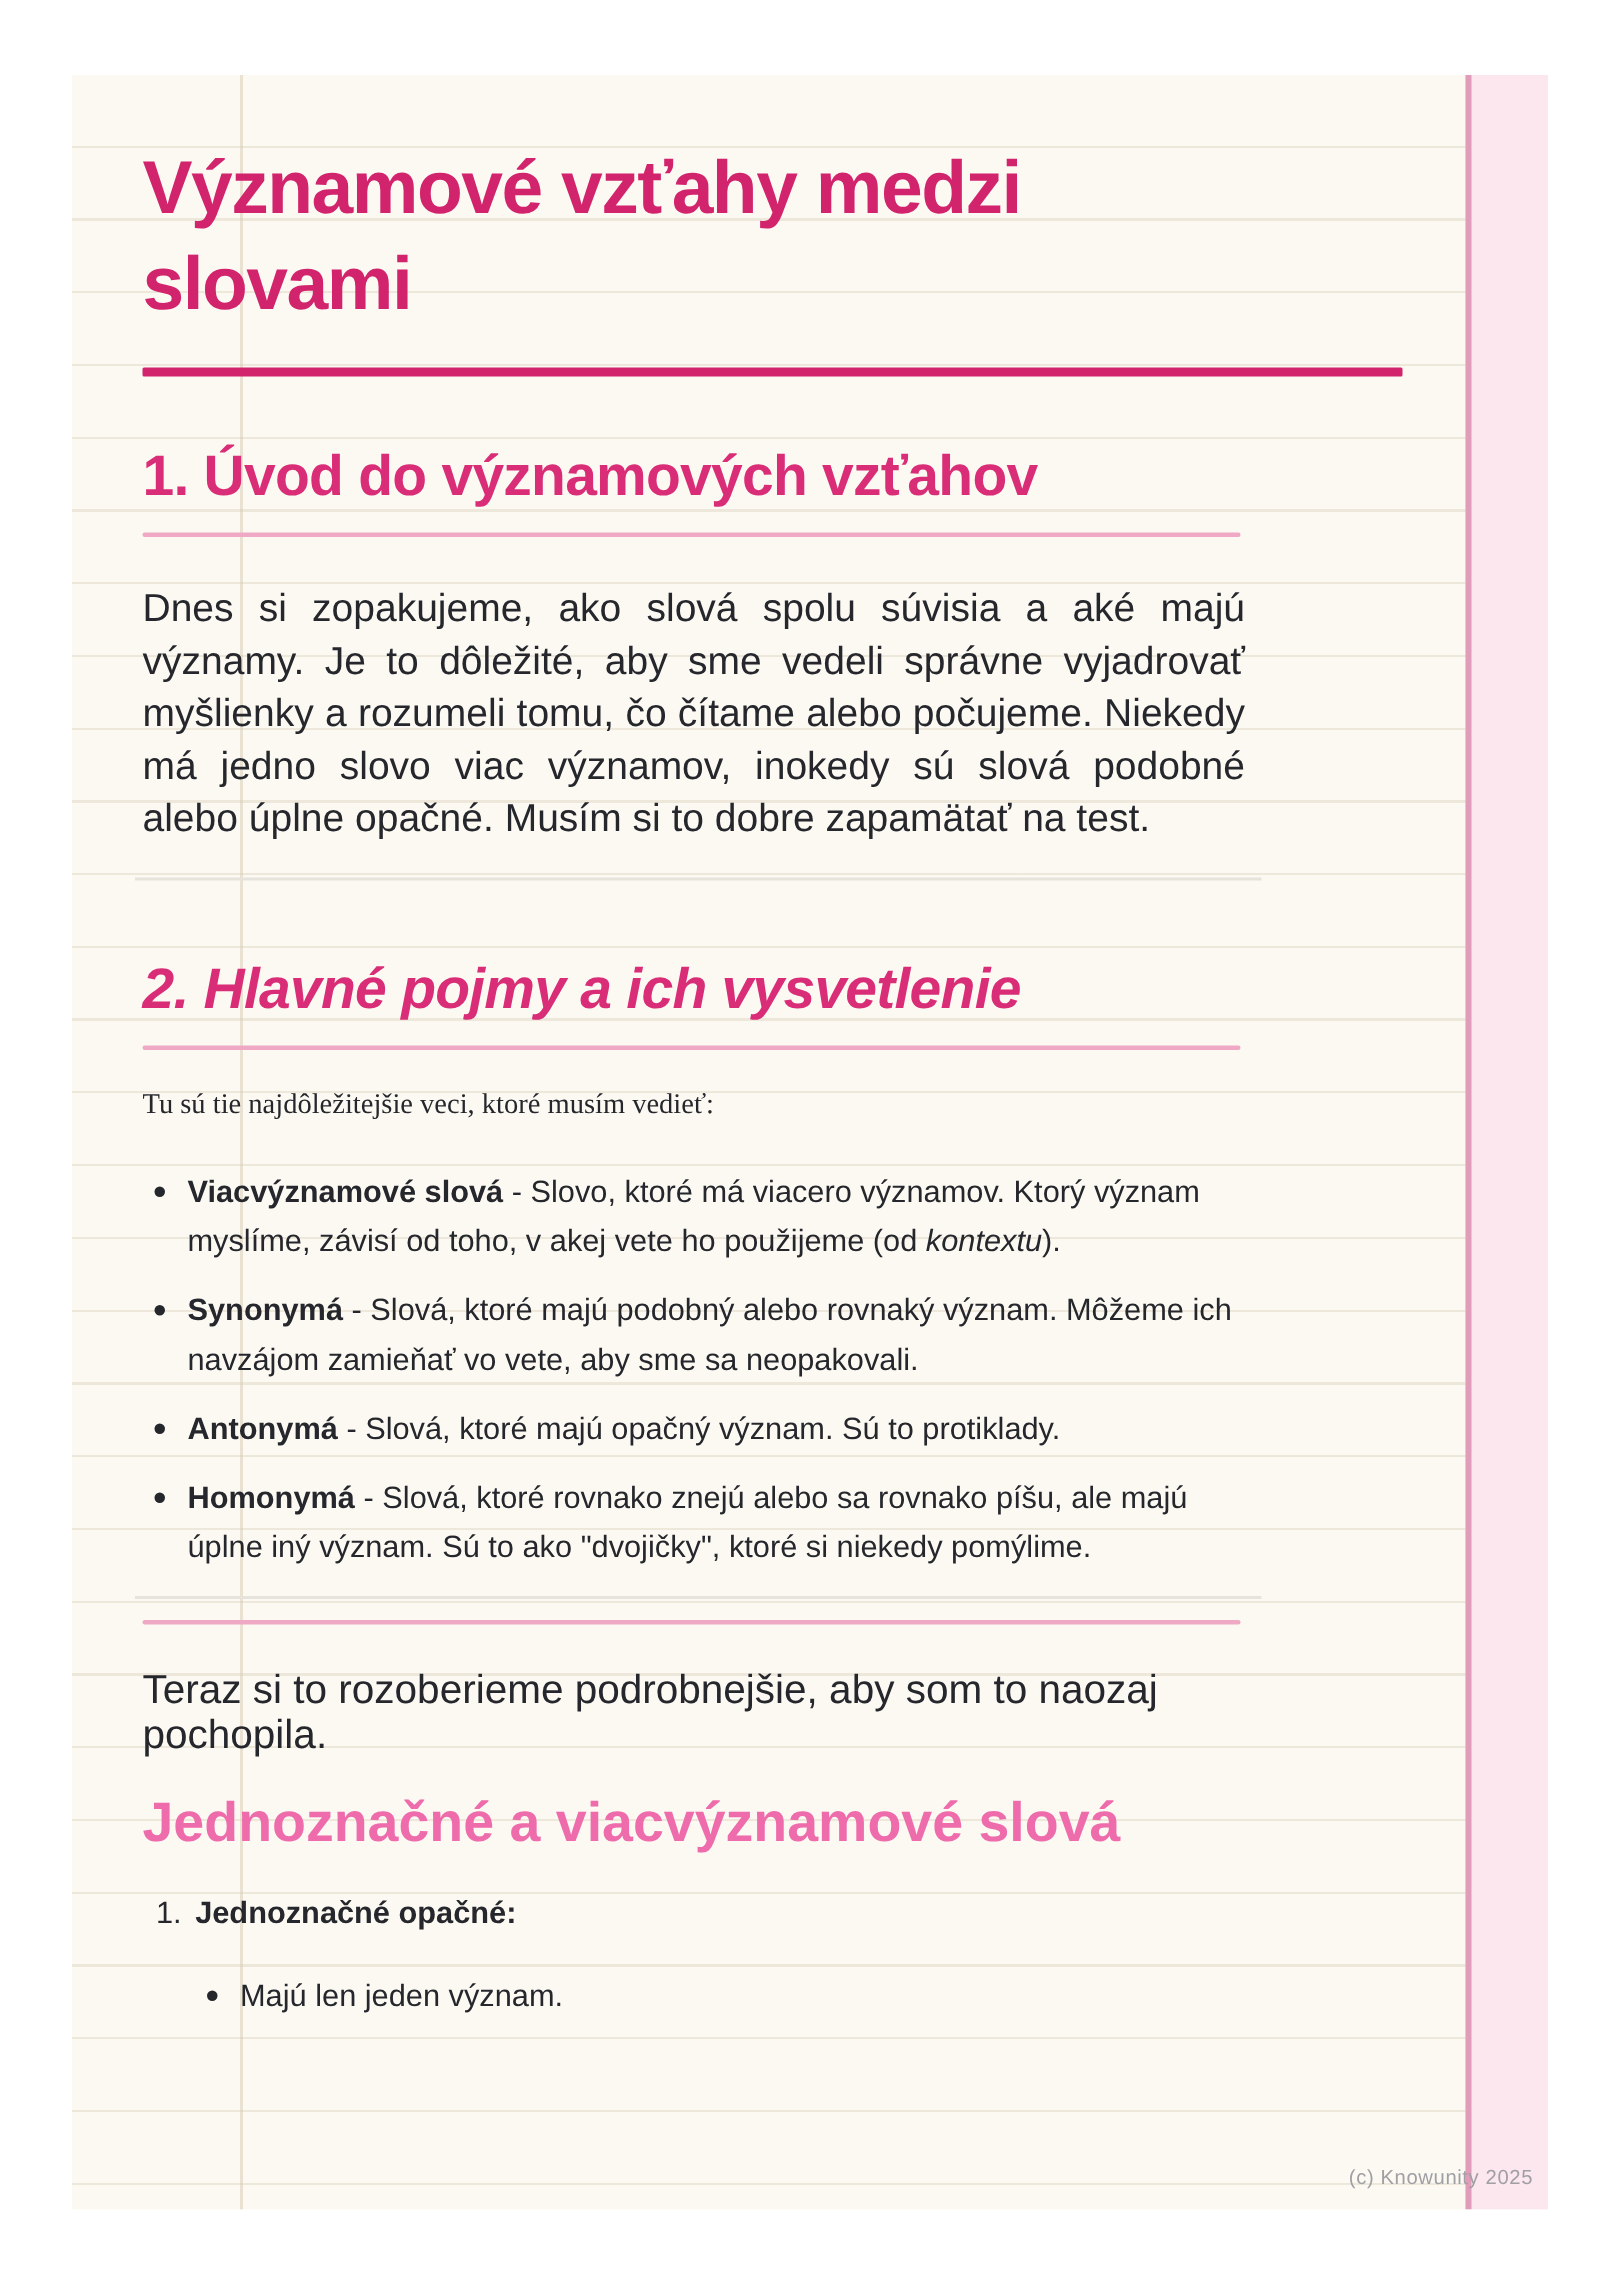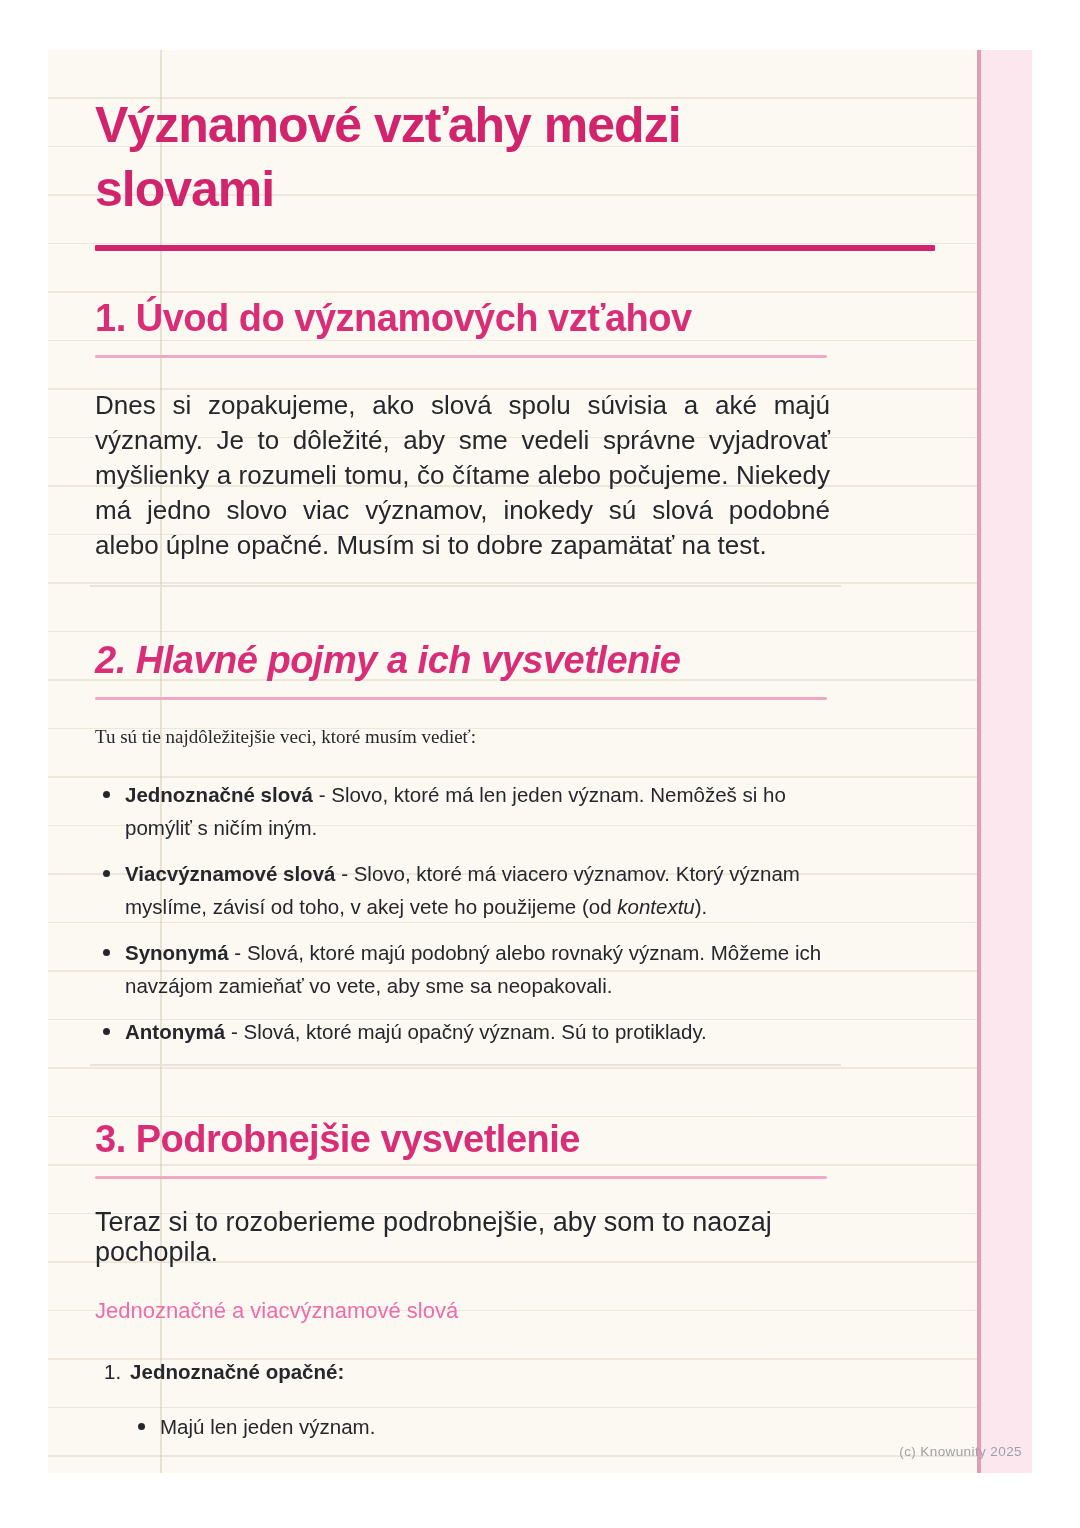--- a/index.html
+++ b/index.html
@@ -102,22 +102,22 @@
   ul.terms li:last-child{margin-bottom:0;}
   .dot{
     position:absolute;
     left:8px;top:13px;
     width:7px;height:7px;
     border-radius:50%;
     background:#26272c;
   }
   h3.subsec{
     margin:0;margin-top:26px;
-    font-size:22px;line-height:36px;
-    font-weight:normal;
+    font-size:37px;line-height:36px;
+    font-weight:bold;
     color:#ee6cab;
   }
   .num-item{
     margin-top:26px;
     padding-left:9px;
     font-size:20.5px;line-height:33px;
   }
   .num-item .num{font-weight:normal;margin-right:9px;}
   .num-item .term{font-weight:bold;}
   ul.sub-bullets{
@@ -157,36 +157,35 @@
     <p class="body-just">Dnes si zopakujeme, ako slová spolu súvisia a aké majú významy. Je to dôležité, aby sme vedeli správne vyjadrovať myšlienky a rozumeli tomu, čo čítame alebo počujeme. Niekedy má jedno slovo viac významov, inokedy sú slová podobné alebo úplne opačné. Musím si to dobre zapamätať na test.</p>
 
     <div class="divider"></div>
 
     <h2 class="sec sec-2">2. Hlavné pojmy a ich vysvetlenie</h2>
     <div class="thin-rule"></div>
     <p class="body-intro">Tu sú tie najdôležitejšie veci, ktoré musím vedieť:</p>
 
     <ul class="terms">
       <li>
-        <span class="dot"></span><b class="term">Jednoznačné slová</b><span> - Slovo, ktoré má len jeden význam. Nemôžeš si ho pomýliť s ničím iným.</span><i></i><span></span>
-      </li>
-      <li>
         <span class="dot"></span><b class="term">Viacvýznamové slová</b><span> - Slovo, ktoré má viacero významov. Ktorý význam myslíme, závisí od toho, v akej vete ho použijeme (od </span><i>kontextu</i><span>).</span>
       </li>
       <li>
         <span class="dot"></span><b class="term">Synonymá</b><span> - Slová, ktoré majú podobný alebo rovnaký význam. Môžeme ich navzájom zamieňať vo vete, aby sme sa neopakovali.</span><i></i><span></span>
       </li>
       <li>
         <span class="dot"></span><b class="term">Antonymá</b><span> - Slová, ktoré majú opačný význam. Sú to protiklady.</span><i></i><span></span>
       </li>
+      <li>
+        <span class="dot"></span><b class="term">Homonymá</b><span> - Slová, ktoré rovnako znejú alebo sa rovnako píšu, ale majú úplne iný význam. Sú to ako "dvojičky", ktoré si niekedy pomýlime.</span><i></i><span></span>
+      </li>
     </ul>
 
     <div class="divider divider-2"></div>
 
-    <h2 class="sec sec-3">3. Podrobnejšie vysvetlenie</h2>
     <div class="thin-rule"></div>
     <p class="body-plain">Teraz si to rozoberieme podrobnejšie, aby som to naozaj pochopila.</p>
 
     <h3 class="subsec">Jednoznačné a viacvýznamové slová</h3>
 
     <div class="num-item">
       <span class="num">1.</span><span class="term">Jednoznačné opačné:</span>
     </div>
 
     <ul class="sub-bullets">

